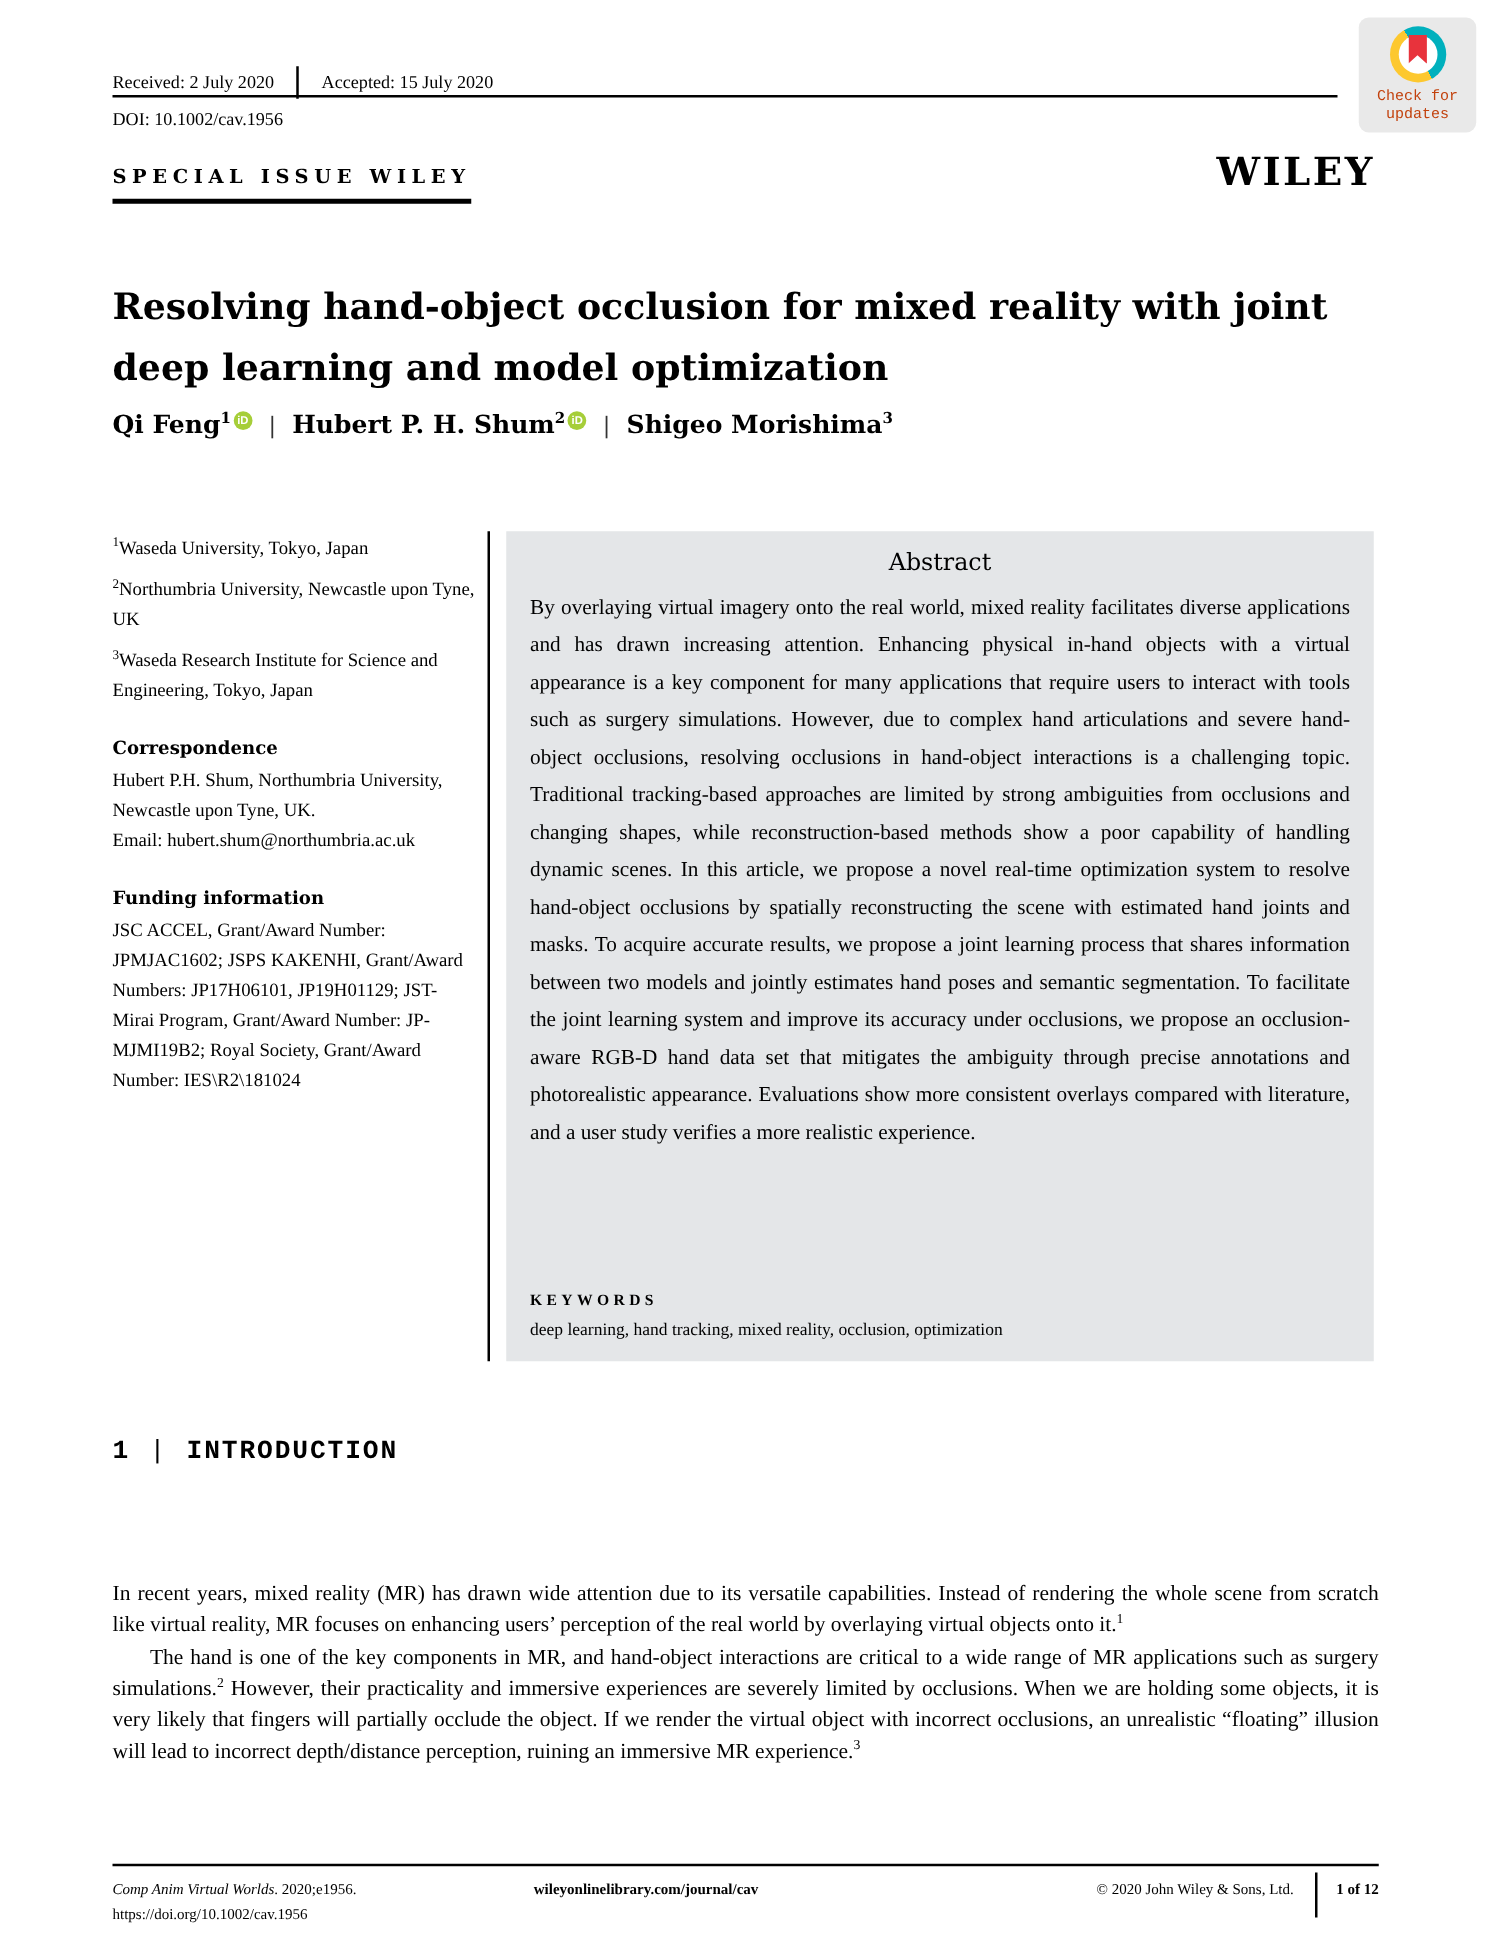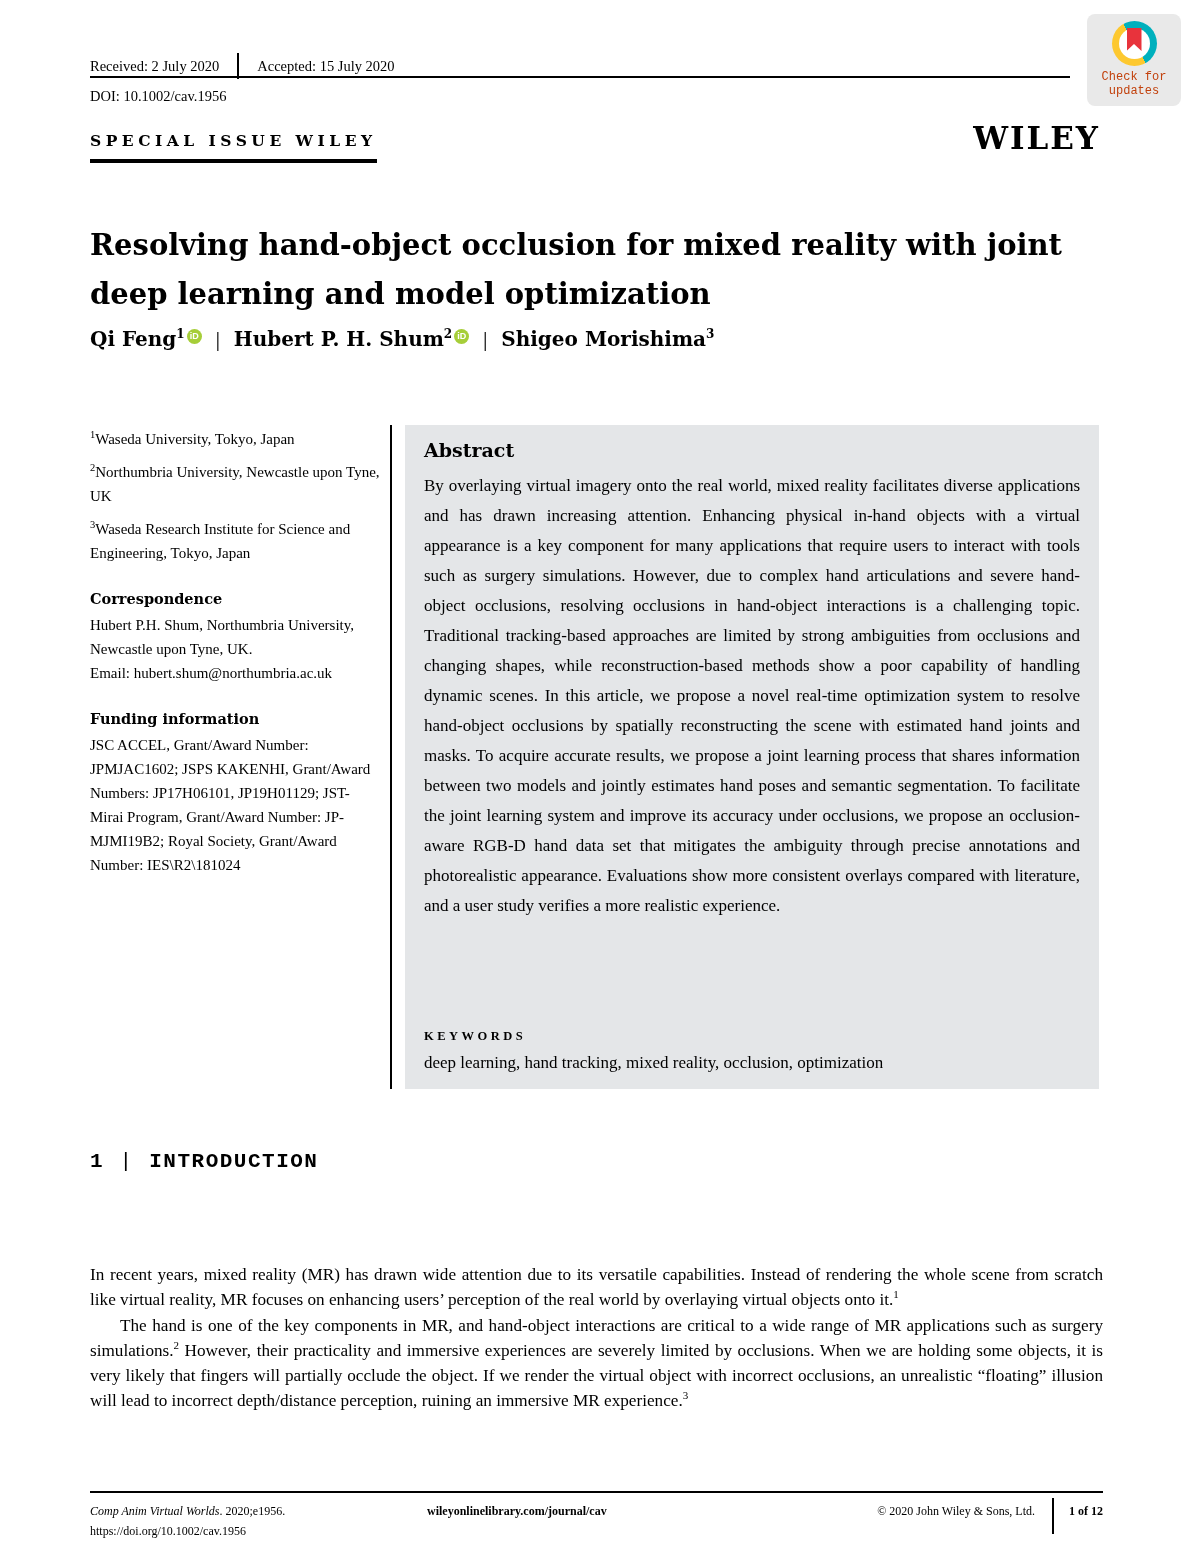--- a/index.html
+++ b/index.html
@@ -42,25 +42,25 @@
   .sidebar sup{font-size:10.5px;}
   .side-heading{font-family:"DejaVu Serif",serif;font-weight:bold;font-size:14.5px;margin:22px 0 2px;}
   .side-body{margin:0;}
 
   
   .col-divider{position:absolute;left:390px;top:425px;width:2px;height:664px;background:#000;}
 
   
   .abstract-box{position:absolute;left:405px;top:425px;width:694px;height:664px;background:#e4e6e8;
     padding:12px 19px 0;box-sizing:border-box;}
-  .abstract-heading{font-family:"DejaVu Serif",serif;font-weight:bold;font-size:19px;margin:2px 0 10px;}
+  .abstract-heading{font-family:"DejaVu Serif",serif;font-weight:normal;font-size:19px;margin:2px 0 10px;text-align:center;}
   .abstract-body{font-size:17px;line-height:30px;text-align:justify;margin:0;}
   .keywords-block{position:absolute;left:19px;right:19px;bottom:16px;}
   .keywords-heading{font-weight:bold;font-size:12.5px;letter-spacing:3.5px;margin:0 0 9px;}
-  .keywords-text{font-size:17px;margin:0;}
+  .keywords-text{font-size:14px;margin:0;}
 
   
   .section-heading{position:absolute;left:90px;top:1150px;font-family:Liberation Mono, monospace;font-weight:bold;font-size:21px;}
   .section-sep{font-weight:normal;margin:0 17px;}
   .section-title{letter-spacing:1.5px;}
 
   
   .body-text{position:absolute;left:90px;top:1262px;width:1013px;font-size:17.2px;line-height:25.3px;text-align:justify;}
   .body-text p{margin:0;}
   .body-text p + p{text-indent:30px;}

